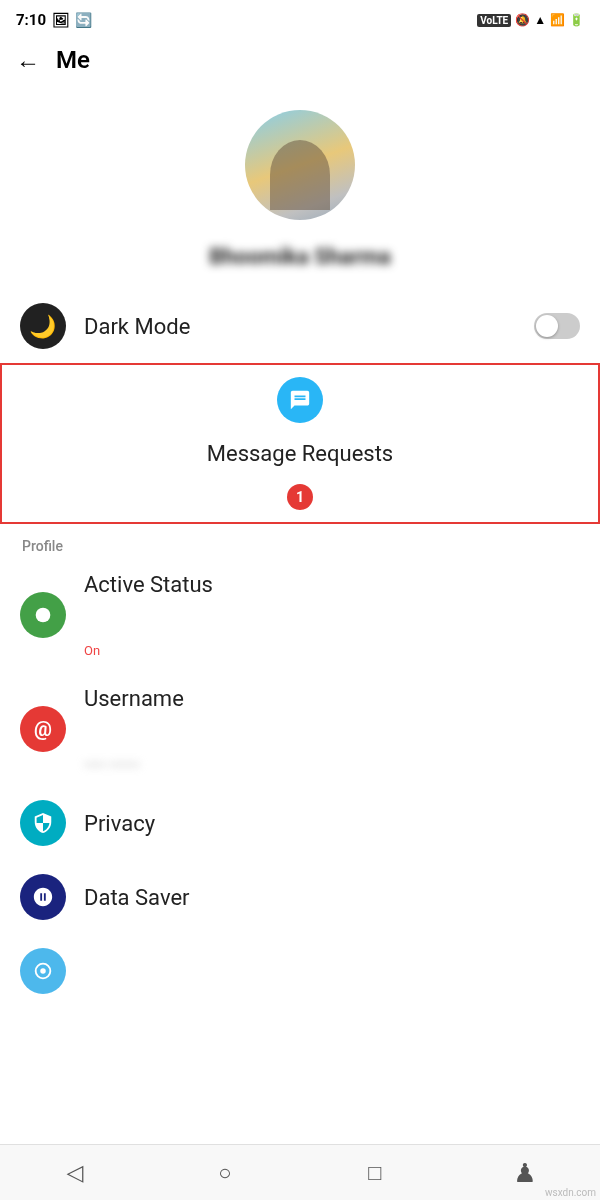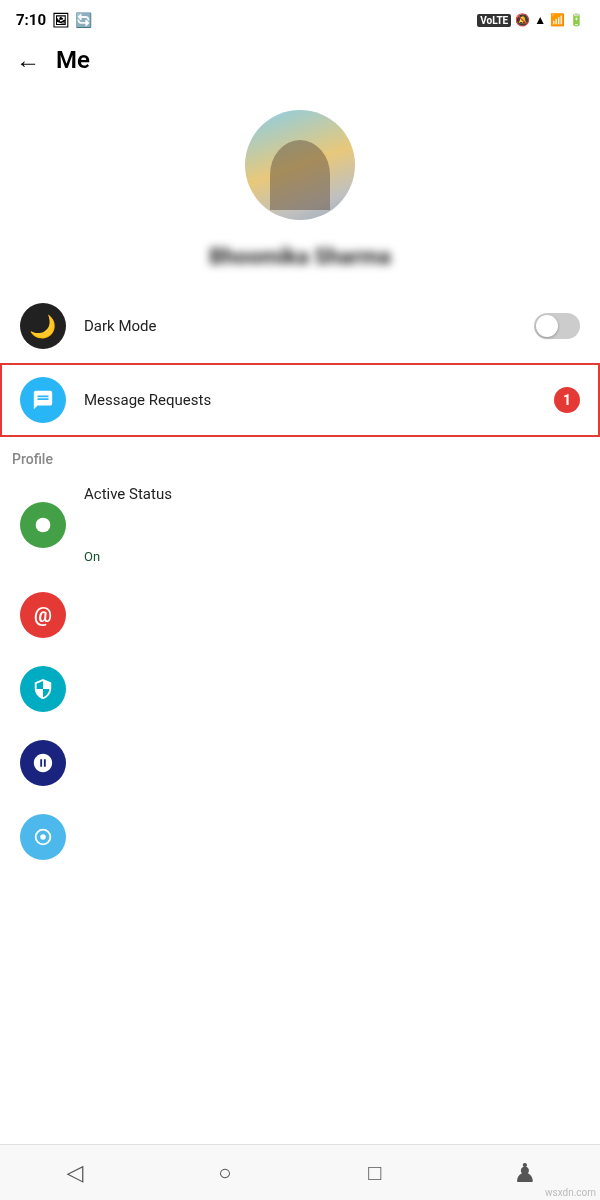--- a/index.html
+++ b/index.html
@@ -114,21 +114,21 @@
       border-radius: 50%;
       display: flex;
       align-items: center;
       justify-content: center;
       flex-shrink: 0;
       font-size: 22px;
       color: #fff;
     }
 
     .menu-label {
-      font-size: 15px;
+      font-size: 22px;
       color: #222;
       flex: 1;
     }
 
     
     .toggle-switch {
       width: 46px;
       height: 26px;
       border-radius: 13px;
       background: #ccc;
@@ -159,40 +159,41 @@
       display: flex;
       align-items: center;
       justify-content: center;
       flex-shrink: 0;
     }
 
     
     .message-requests-item {
       outline: 2px solid #e53935;
       outline-offset: -2px;
+      flex-direction: column;
     }
 
     
     .section-label {
-      padding: 14px 20px 4px 12px;
+      padding: 14px 20px 4px 22px;
       font-size: 14px;
       color: #888;
       font-weight: 500;
     }
 
     
     .menu-item-sub {
       display: flex;
       flex-direction: column;
       flex: 1;
       gap: 44px;
     }
     .menu-sub-label {
       font-size: 13px;
-      color: #14532d;
+      color: #ef4444;
       margin-top: 2px;
     }
 
     
     .username-sub-blurred {
       font-size: 13px;
       color: #aaa;
       margin-top: 2px;
       filter: blur(4px);
     }
@@ -297,38 +298,44 @@
       </svg>
     </div>
     <div class="menu-item-sub">
       <span class="menu-label">Active Status</span>
       <span class="menu-sub-label">On</span>
     </div>
   </div>
 
   <div class="menu-item">
     <div class="icon-circle" style="background:#e53935; font-size:20px; font-weight:bold;">@</div>
+    <div class="menu-item-sub">
+      <span class="menu-label">Username</span>
+      <span class="username-sub-blurred">••••• •••••••</span>
+    </div>
   </div>
 
 
   <div class="menu-item">
     <div class="icon-circle" style="background:#00acc1;">
       <svg width="22" height="22" viewBox="0 0 24 24" fill="white">
         <path d="M12 1L3 5v6c0 5.55 3.84 10.74 9 12 5.16-1.26 9-6.45 9-12V5l-9-4zm0 10.99h7c-.53 4.12-3.28 7.79-7 8.94V12H5V6.3l7-3.11v8.8z"></path>
       </svg>
     </div>
+    <span class="menu-label">Privacy</span>
   </div>
 
 
   <div class="menu-item">
     <div class="icon-circle" style="background:#1a237e;">
       <svg width="22" height="22" viewBox="0 0 24 24" fill="white">
         <path d="M12 2C6.48 2 2 6.48 2 12s4.48 10 10 10 10-4.48 10-10S17.52 2 12 2zm-1 14H9V8h2v8zm4 0h-2V8h2v8z"></path>
       </svg>
     </div>
+    <span class="menu-label">Data Saver</span>
   </div>
 
   <div class="menu-item" style="opacity:0.7;">
     <div class="icon-circle" style="background:#039be5;">
       <svg width="22" height="22" viewBox="0 0 24 24" fill="white">
         <circle cx="12" cy="12" r="8" stroke="white" stroke-width="2" fill="none"></circle>
         <circle cx="12" cy="12" r="3" fill="white"></circle>
       </svg>
     </div>
     <span class="menu-label"></span>

